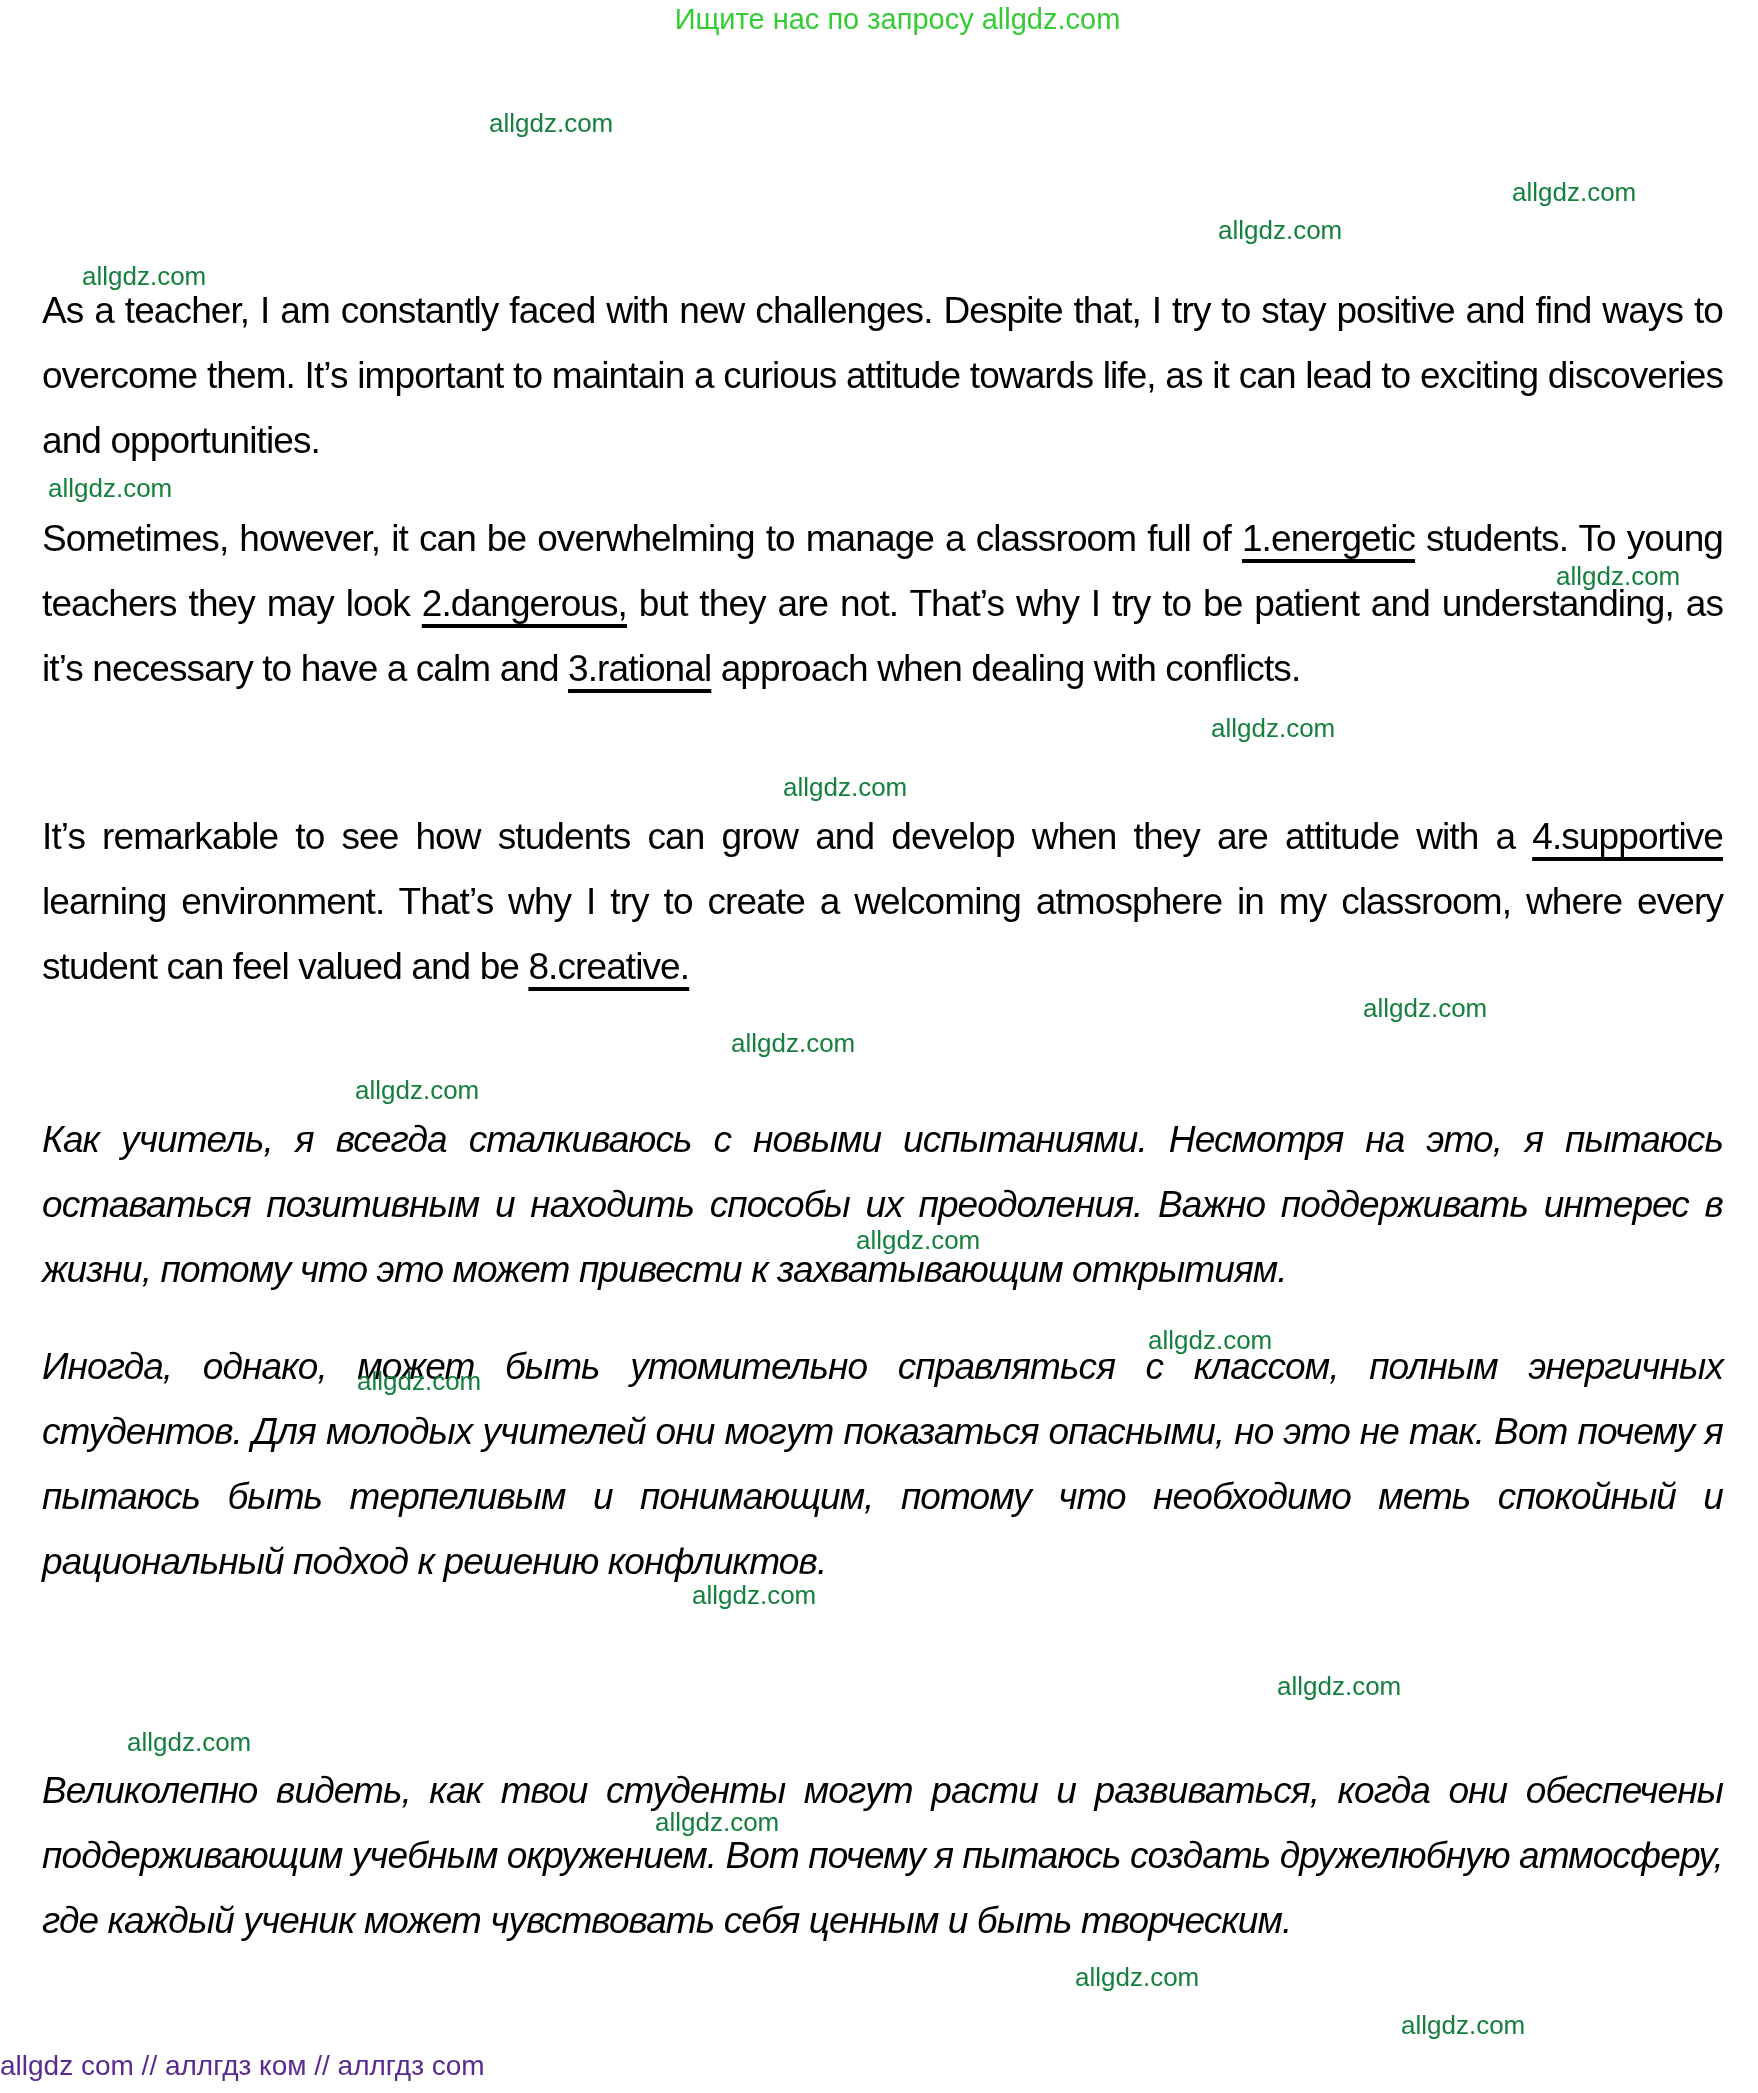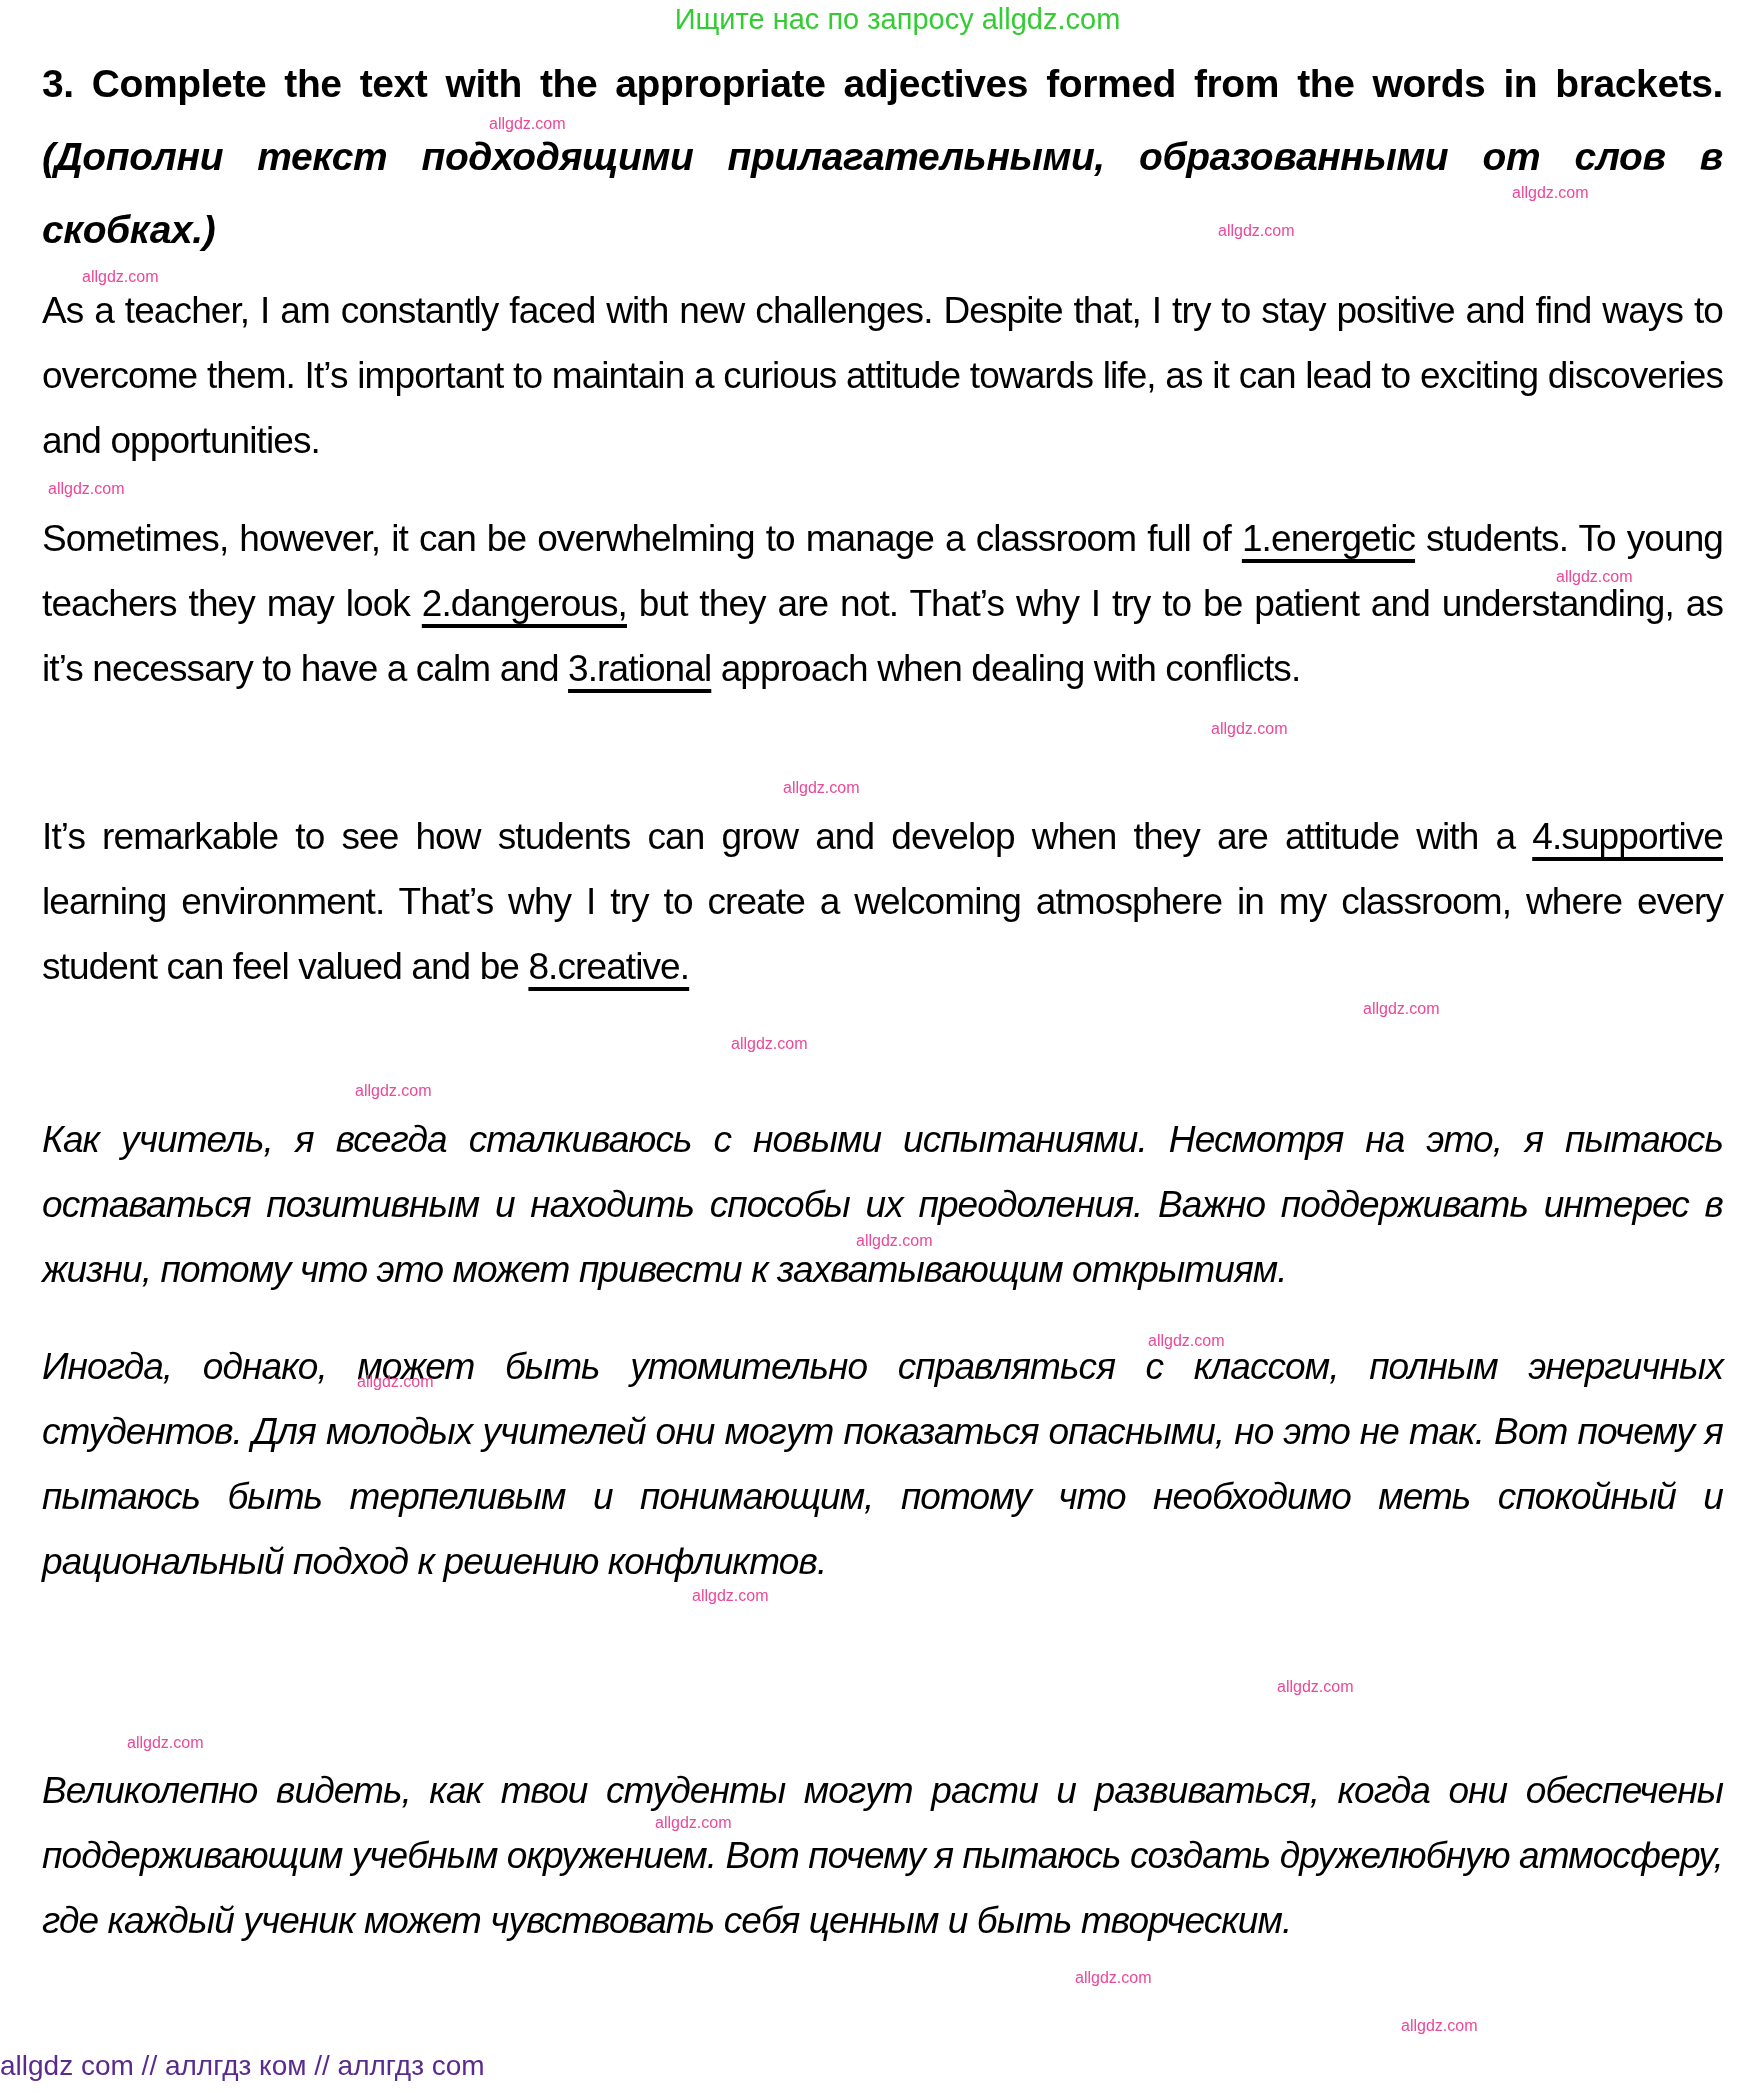--- a/index.html
+++ b/index.html
@@ -24,36 +24,35 @@
     letter-spacing:-0.9px;
   }
   .para.ru { font-style:italic; }
   .u {
     text-decoration:underline;
     text-decoration-thickness:4.3px;
     text-underline-offset:7.8px;
   }
   .it { font-style:italic; }
   .wm {
-    position:absolute; font-size:16px; line-height:29px;
-    color:#ec4899; white-space:nowrap; letter-spacing:0;
+    position:absolute; font-size:26px; line-height:29px;
+    color:#15803d; white-space:nowrap; letter-spacing:0;
   }
   .footer {
     position:absolute; top:2048px; left:0; width:100%;
     text-align:left; font-size:28px; line-height:35px; font-weight:400;
   }
 </style>
 </head>
 <body>
 
 <div class="page">
 
   <div class="banner" style="color: rgb(51, 204, 51);">Ищите нас по запросу allgdz.com</div>
 
-  <div class="heading"><span>3. Complete the text with the appropriate adjectives formed from the words in brackets. </span><span class="it">(Дополни текст подходящими прилагательными, образованными от слов в скобках.)</span></div>
 
   <div class="para en" style="top:278px"><span>As a teacher, I am constantly faced with new challenges. Despite that, I try to stay positive and find ways to overcome them. It’s important to maintain a curious attitude towards life, as it can lead to exciting discoveries and opportunities.</span></div>
   <div class="para en" style="top:506px"><span>Sometimes, however, it can be overwhelming to manage a classroom full of </span><span class="u">1.energetic</span><span> students. To young teachers they may look </span><span class="u">2.dangerous,</span><span> but they are not. That’s why I try to be patient and understanding, as it’s necessary to have a calm and </span><span class="u">3.rational</span><span> approach when dealing with conflicts.</span></div>
   <div class="para en" style="top:804px"><span>It’s remarkable to see how students can grow and develop when they are attitude with a </span><span class="u">4.supportive</span><span> learning environment. That’s why I try to create a welcoming atmosphere in my classroom, where every student can feel valued and be </span><span class="u">8.creative.</span></div>
 
   <div class="para ru" style="top:1107px"><span>Как учитель, я всегда сталкиваюсь с новыми испытаниями. Несмотря на это, я пытаюсь оставаться позитивным и находить способы их преодоления. Важно поддерживать интерес в жизни, потому что это может привести к захватывающим открытиям.</span></div>
   <div class="para ru" style="top:1334px"><span>Иногда, однако, может быть утомительно справляться с классом, полным энергичных студентов. Для молодых учителей они могут показаться опасными, но это не так. Вот почему я пытаюсь быть терпеливым и понимающим, потому что необходимо меть спокойный и рациональный подход к решению конфликтов.</span></div>
   <div class="para ru" style="top:1758px"><span>Великолепно видеть, как твои студенты могут расти и развиваться, когда они обеспечены поддерживающим учебным окружением. Вот почему я пытаюсь создать дружелюбную атмосферу, где каждый ученик может чувствовать себя ценным и быть творческим.</span></div>
 
   <div class="wm" style="left:489px;  top:109px">allgdz.com</div>

